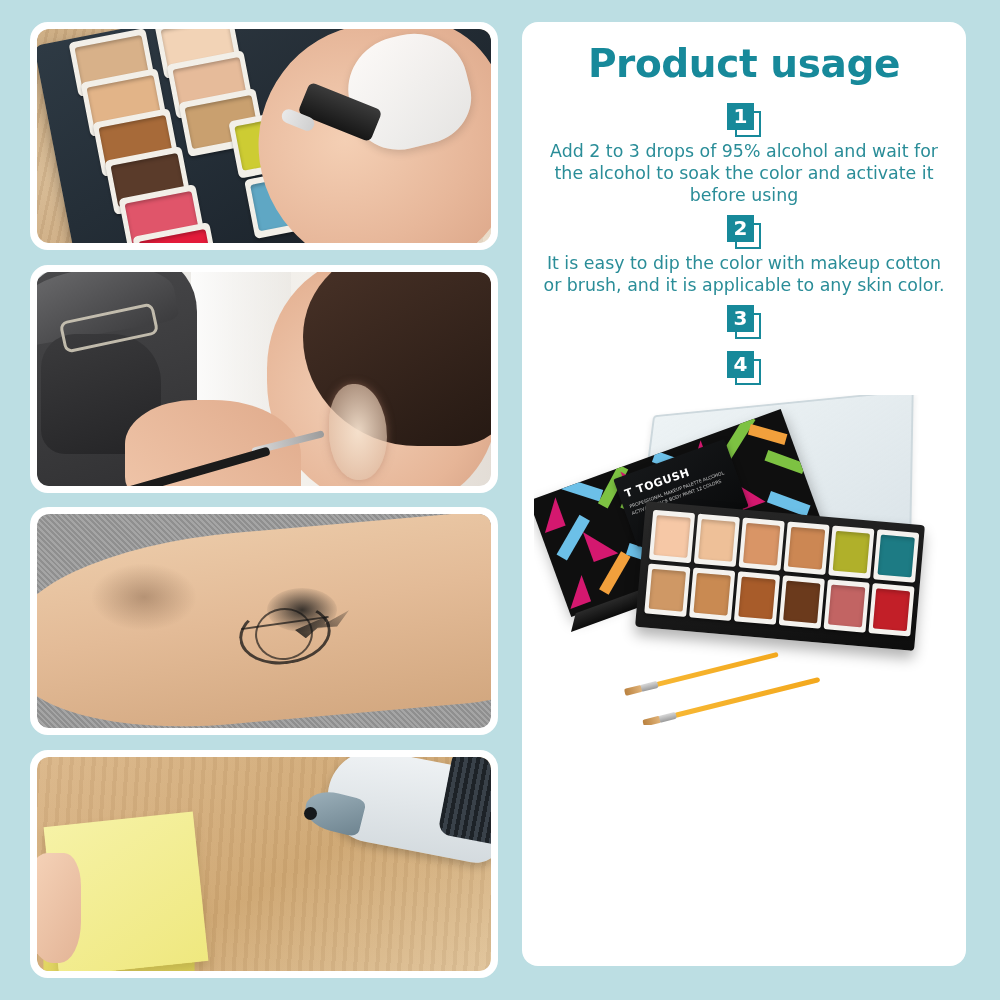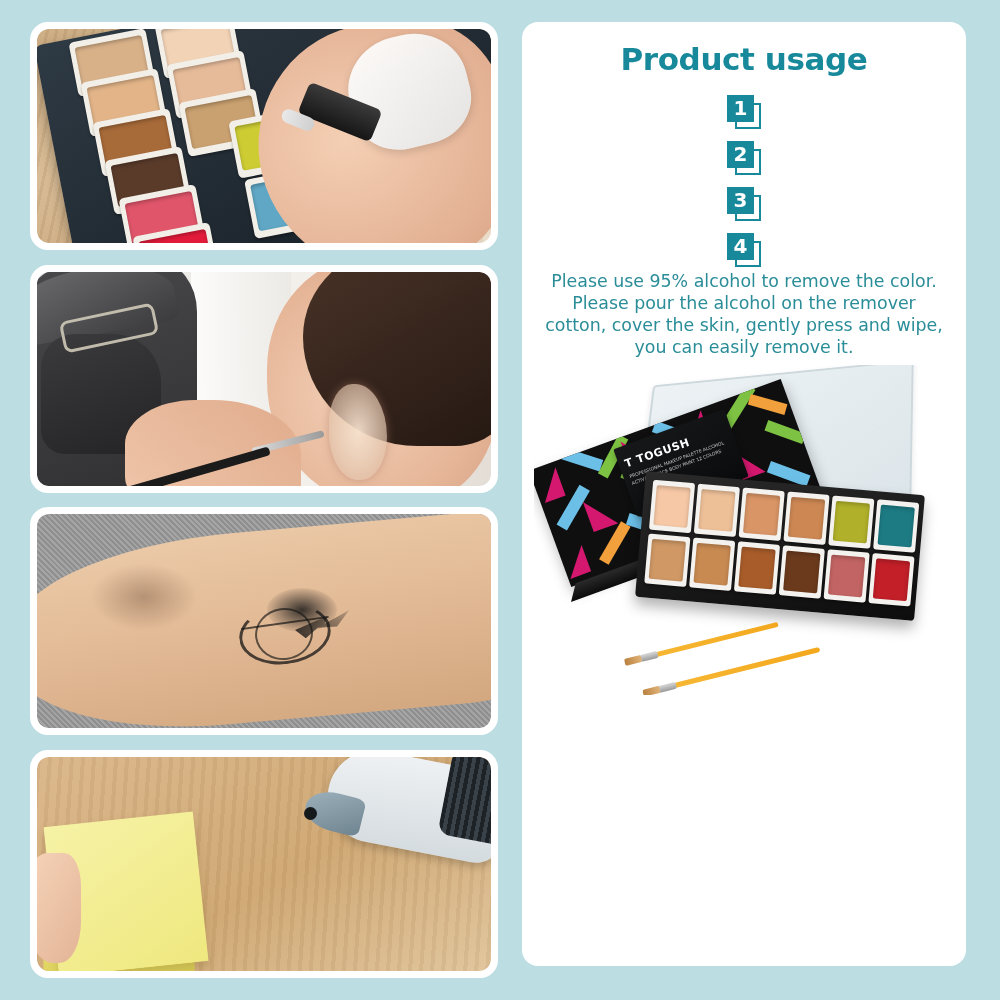--- a/index.html
+++ b/index.html
@@ -132,21 +132,21 @@
     background:#15191c;border-radius:50%;}
 
   
   .panel{
     position:absolute;left:522px;top:22px;width:444px;height:944px;
     background:#ffffff;border-radius:16px;
     display:flex;flex-direction:column;align-items:center;
   }
   .title{
     margin:22px 0 0 0;
-    font-size:31px;line-height:1;font-weight:700;
+    font-size:39px;line-height:1;font-weight:700;
     color:#17899a;letter-spacing:-.4px;text-align:center;
   }
   .steps{width:100%;display:flex;flex-direction:column;align-items:center;margin-top:12px;}
   .step{width:100%;display:flex;flex-direction:column;align-items:center;}
   .badge-wrap{position:relative;width:34px;height:34px;margin:8px 0 4px 0;}
   .badge-sq{
     position:absolute;left:8px;top:8px;width:26px;height:26px;
     border:2px solid #17899a;box-sizing:border-box;background:transparent;
   }
   .badge-num{
@@ -322,42 +322,43 @@
 
     <h1 class="title">Product usage</h1>
 
     <div class="steps">
 
       <div class="step">
         <div class="badge-wrap">
           <div class="badge-sq"></div>
           <div class="badge-num">1</div>
         </div>
+        <p class="step-text">Add 2 to 3 drops of 95% alcohol and wait for the alcohol to soak the color and activate it before using</p>
       </div>
 
       <div class="step">
         <div class="badge-wrap">
           <div class="badge-sq"></div>
           <div class="badge-num">2</div>
         </div>
+        <p class="step-text">It is easy to dip the color with makeup cotton or brush, and it is applicable to any skin color.</p>
       </div>
 
       <div class="step">
         <div class="badge-wrap">
           <div class="badge-sq"></div>
           <div class="badge-num">3</div>
         </div>
       </div>
 
       <div class="step">
         <div class="badge-wrap">
           <div class="badge-sq"></div>
           <div class="badge-num">4</div>
         </div>
-        <p class="step-text">Please use 95% alcohol to remove the color. Please pour the alcohol on the remover cotton, cover the skin, gently press and wipe, you can easily remove it.</p>
       </div>
 
     </div>
 
     <div class="product">
 
       <div class="prod-lid"></div>
 
       <div class="prod-box">
         <div class="pattern">

